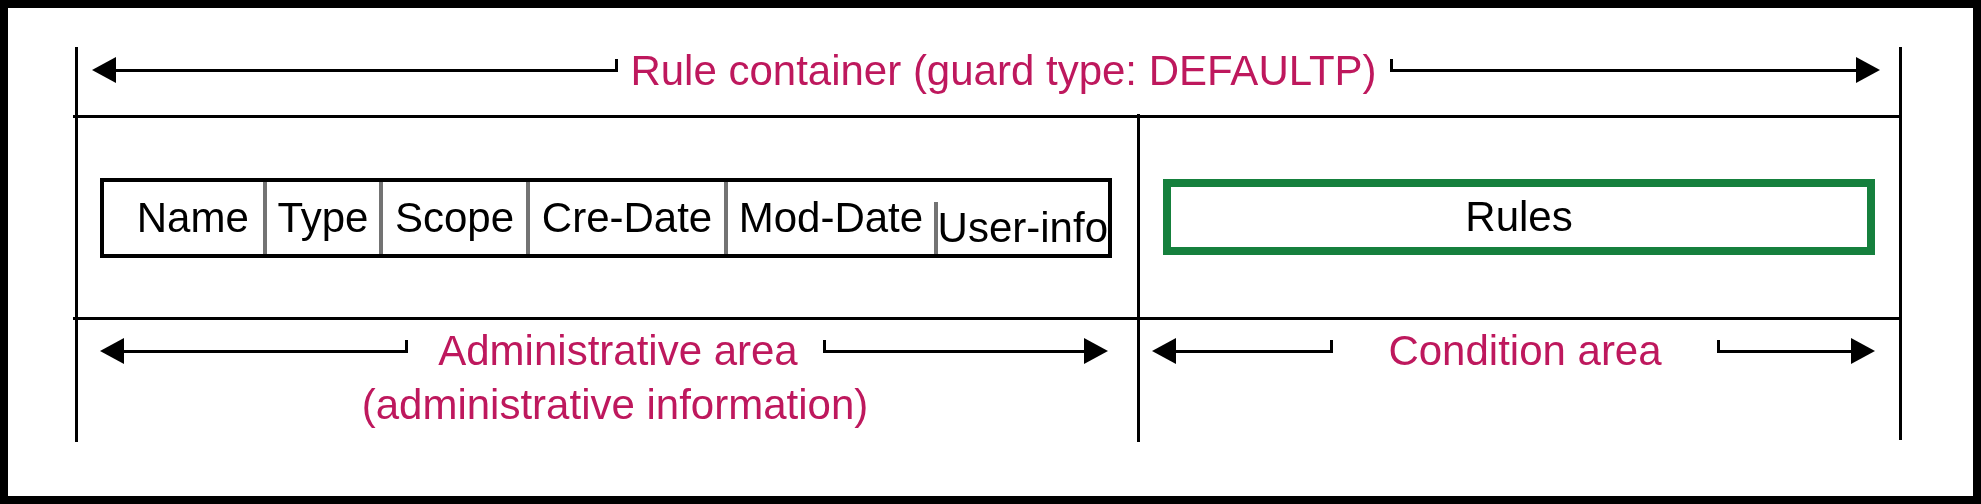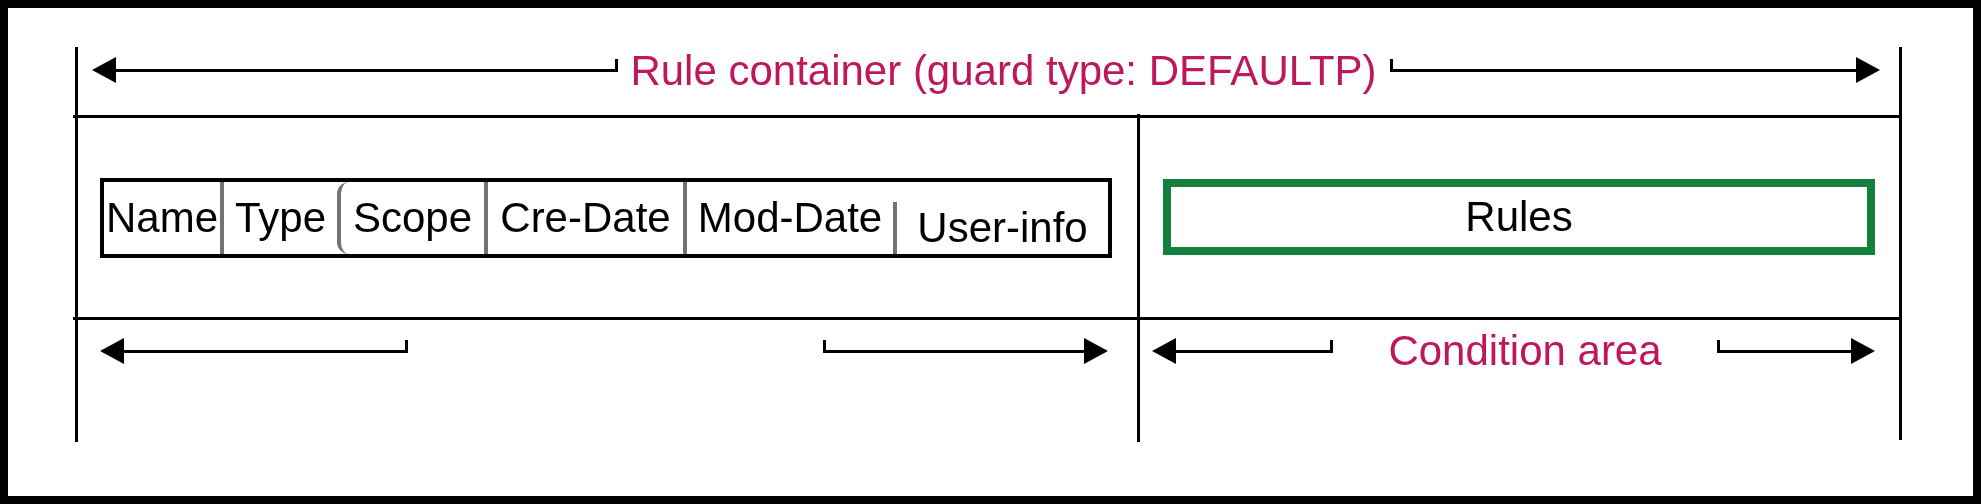--- a/index.html
+++ b/index.html
@@ -102,39 +102,41 @@
 
   <div class="ah-left" style="left:92px; top:57px;"></div>
   <div class="aline" style="left:112px; top:69px; width:506px;"></div>
   <div class="tick" style="left:615px; top:59px;"></div>
   <div class="label" style="left:617px; top:47px; width:773px;">Rule container (guard type: DEFAULTP)</div>
   <div class="tick" style="left:1390px; top:59px;"></div>
   <div class="aline" style="left:1390px; top:69px; width:466px;"></div>
   <div class="ah-right" style="left:1856px; top:57px;"></div>
 
   <div class="admin-table">
-    <div class="admin-cell" style="width:116px;">Name</div>
+    <div class="admin-cell" style="width:140px;margin-left:19px;">Name</div>
     <div class="admin-cell" style="width:117px;">Type</div>
-    <div class="admin-cell" style="width:147px;border-radius:12px;">Scope</div>
+    <div class="admin-cell" style="width:147px;">Scope</div>
     <div class="admin-cell" style="width:199px;">Cre-Date</div>
     <div class="admin-cell" style="width:210px;text-align:right;">Mod-Date</div>
     <div class="admin-cell" style="flex:1;margin-top:20px;">User-info</div>
   </div>
 
   <div class="rules-box">
     <span>Rules</span>
   </div>
 
   <div class="ah-left" style="left:100px; top:338px;"></div>
   <div class="aline" style="left:122px; top:350px; width:286px;"></div>
   <div class="tick" style="left:405px; top:340px;"></div>
+  <div class="label" style="left:408px; top:327px; width:420px;">Administrative area</div>
   <div class="tick" style="left:823px; top:340px;"></div>
   <div class="aline" style="left:823px; top:350px; width:261px;"></div>
   <div class="ah-right" style="left:1084px; top:338px;"></div>
 
+  <div class="label" style="left:315px; top:381px; width:600px;">(administrative information)</div>
 
   <div class="ah-left" style="left:1152px; top:338px;"></div>
   <div class="aline" style="left:1174px; top:350px; width:159px;"></div>
   <div class="tick" style="left:1330px; top:340px;"></div>
   <div class="label" style="left:1333px; top:327px; width:384px;">Condition area</div>
   <div class="tick" style="left:1717px; top:340px;"></div>
   <div class="aline" style="left:1717px; top:350px; width:134px;"></div>
   <div class="ah-right" style="left:1851px; top:338px;"></div>
 
 </div>

